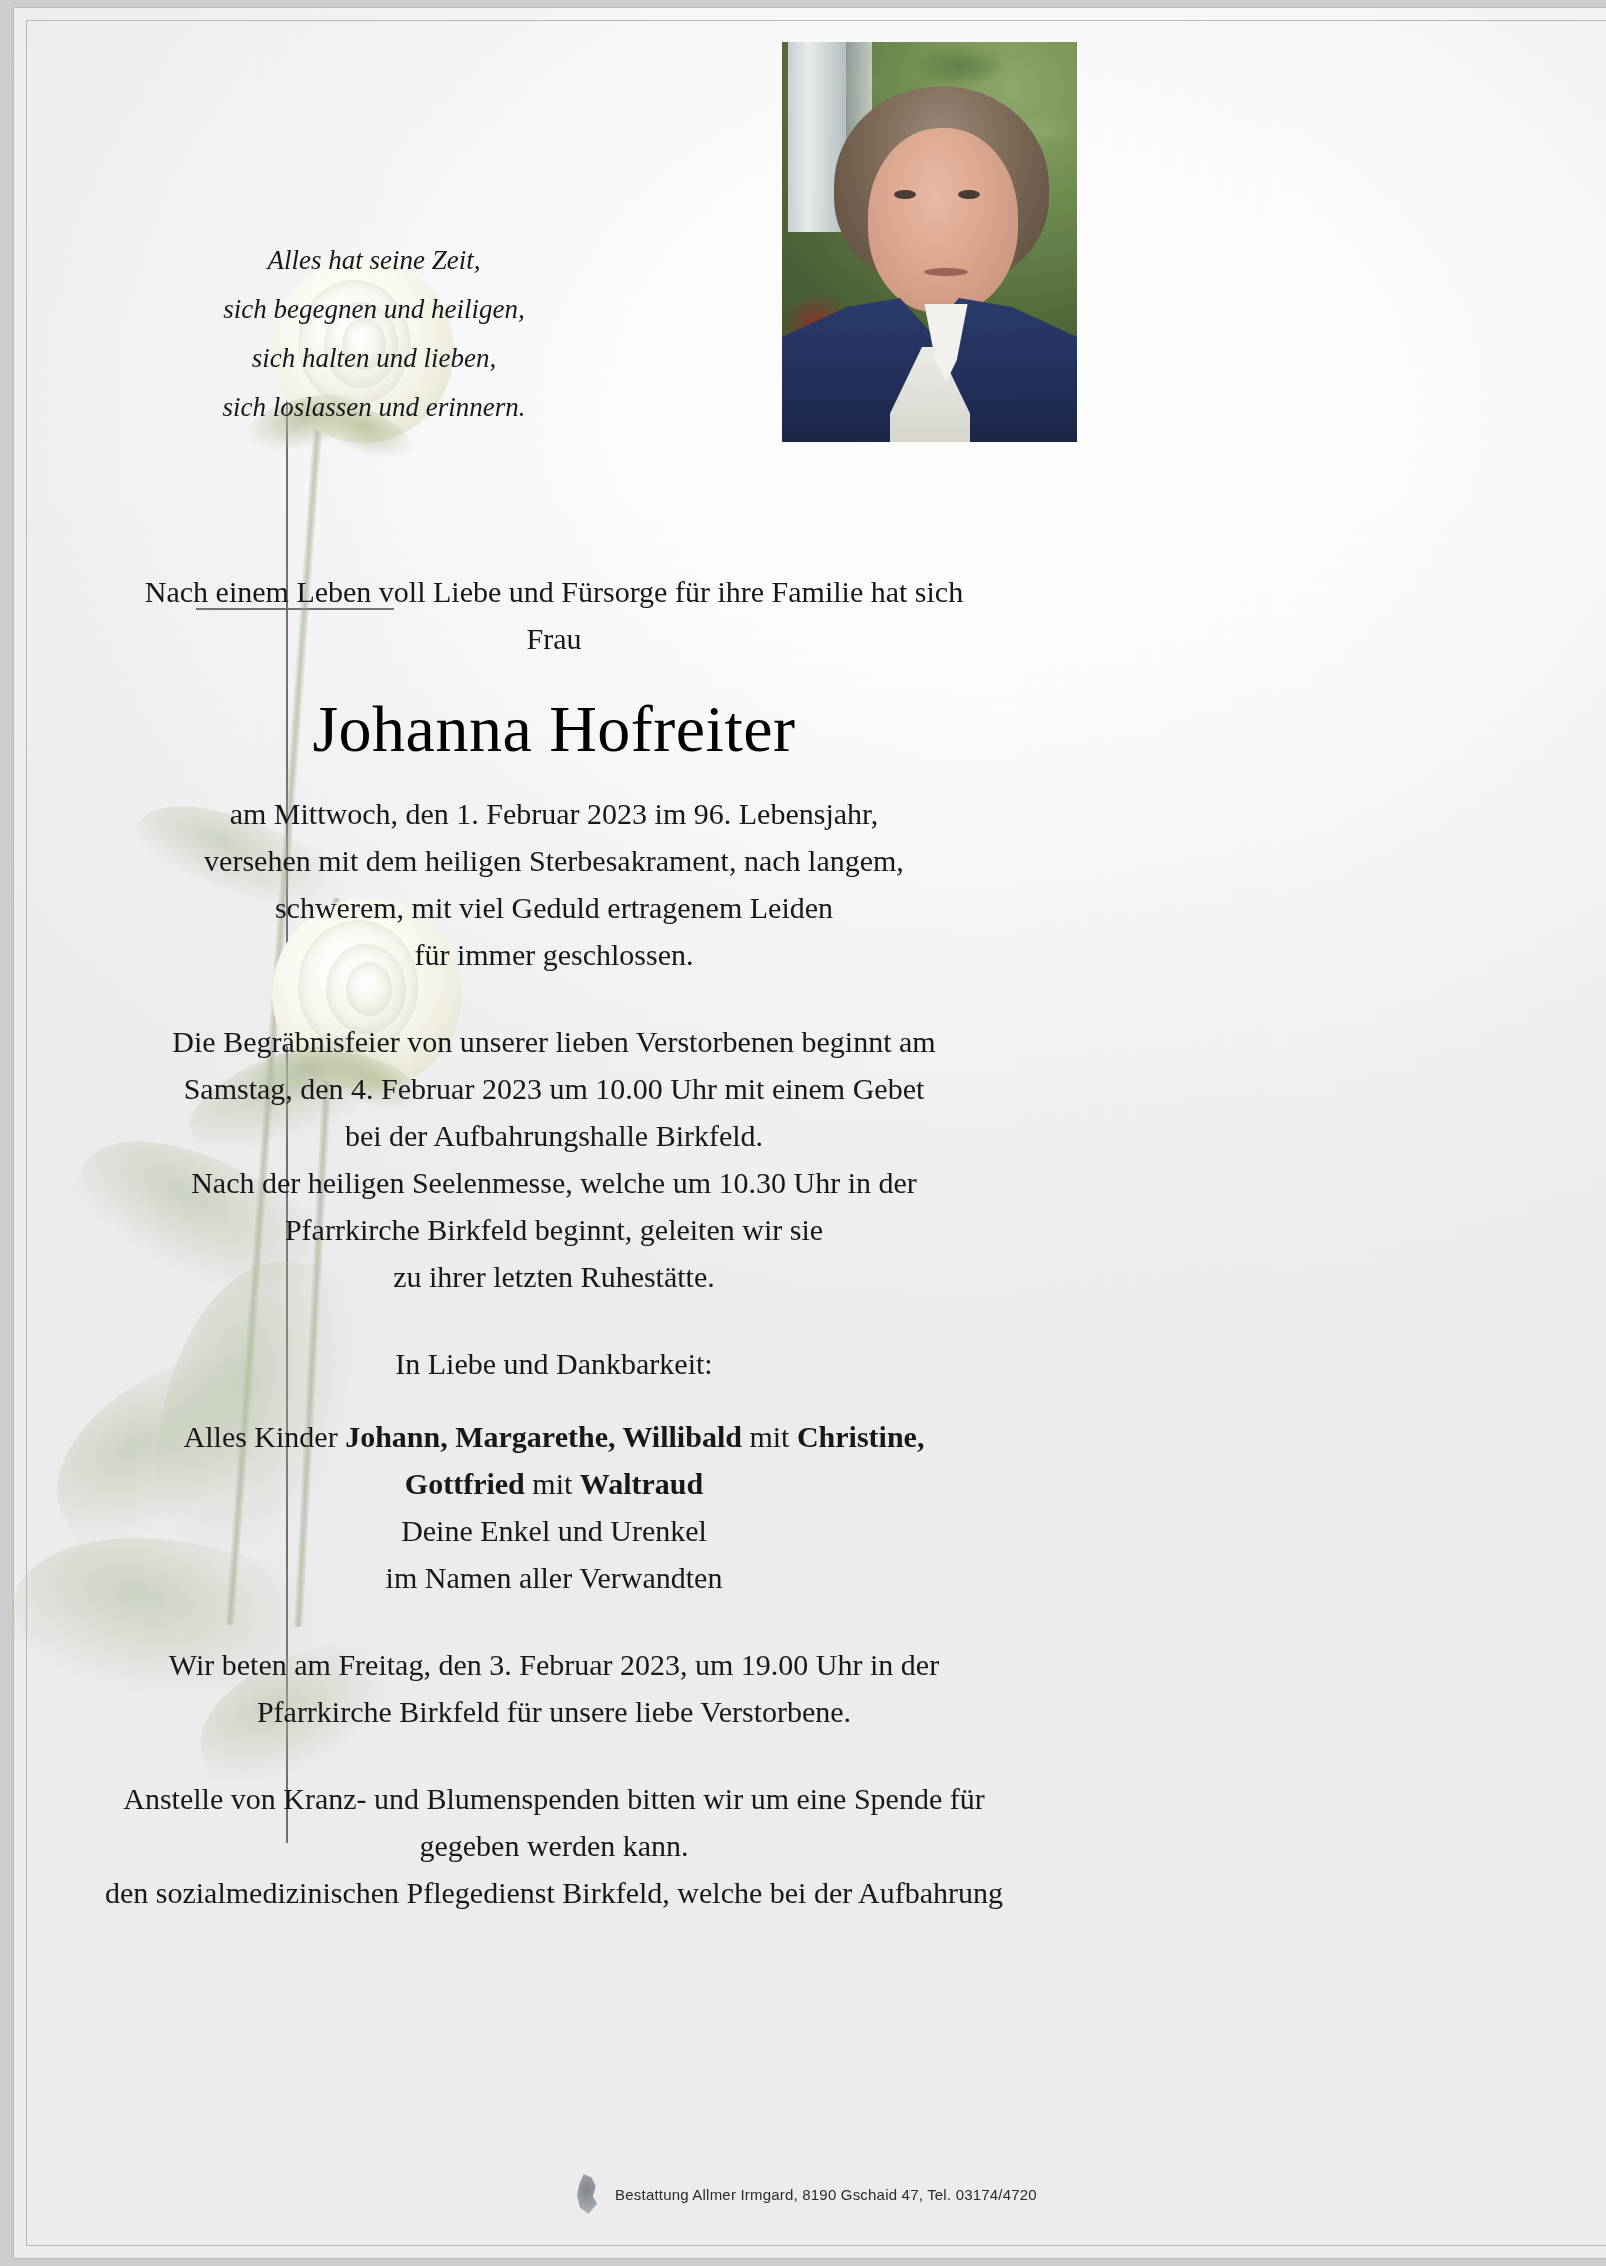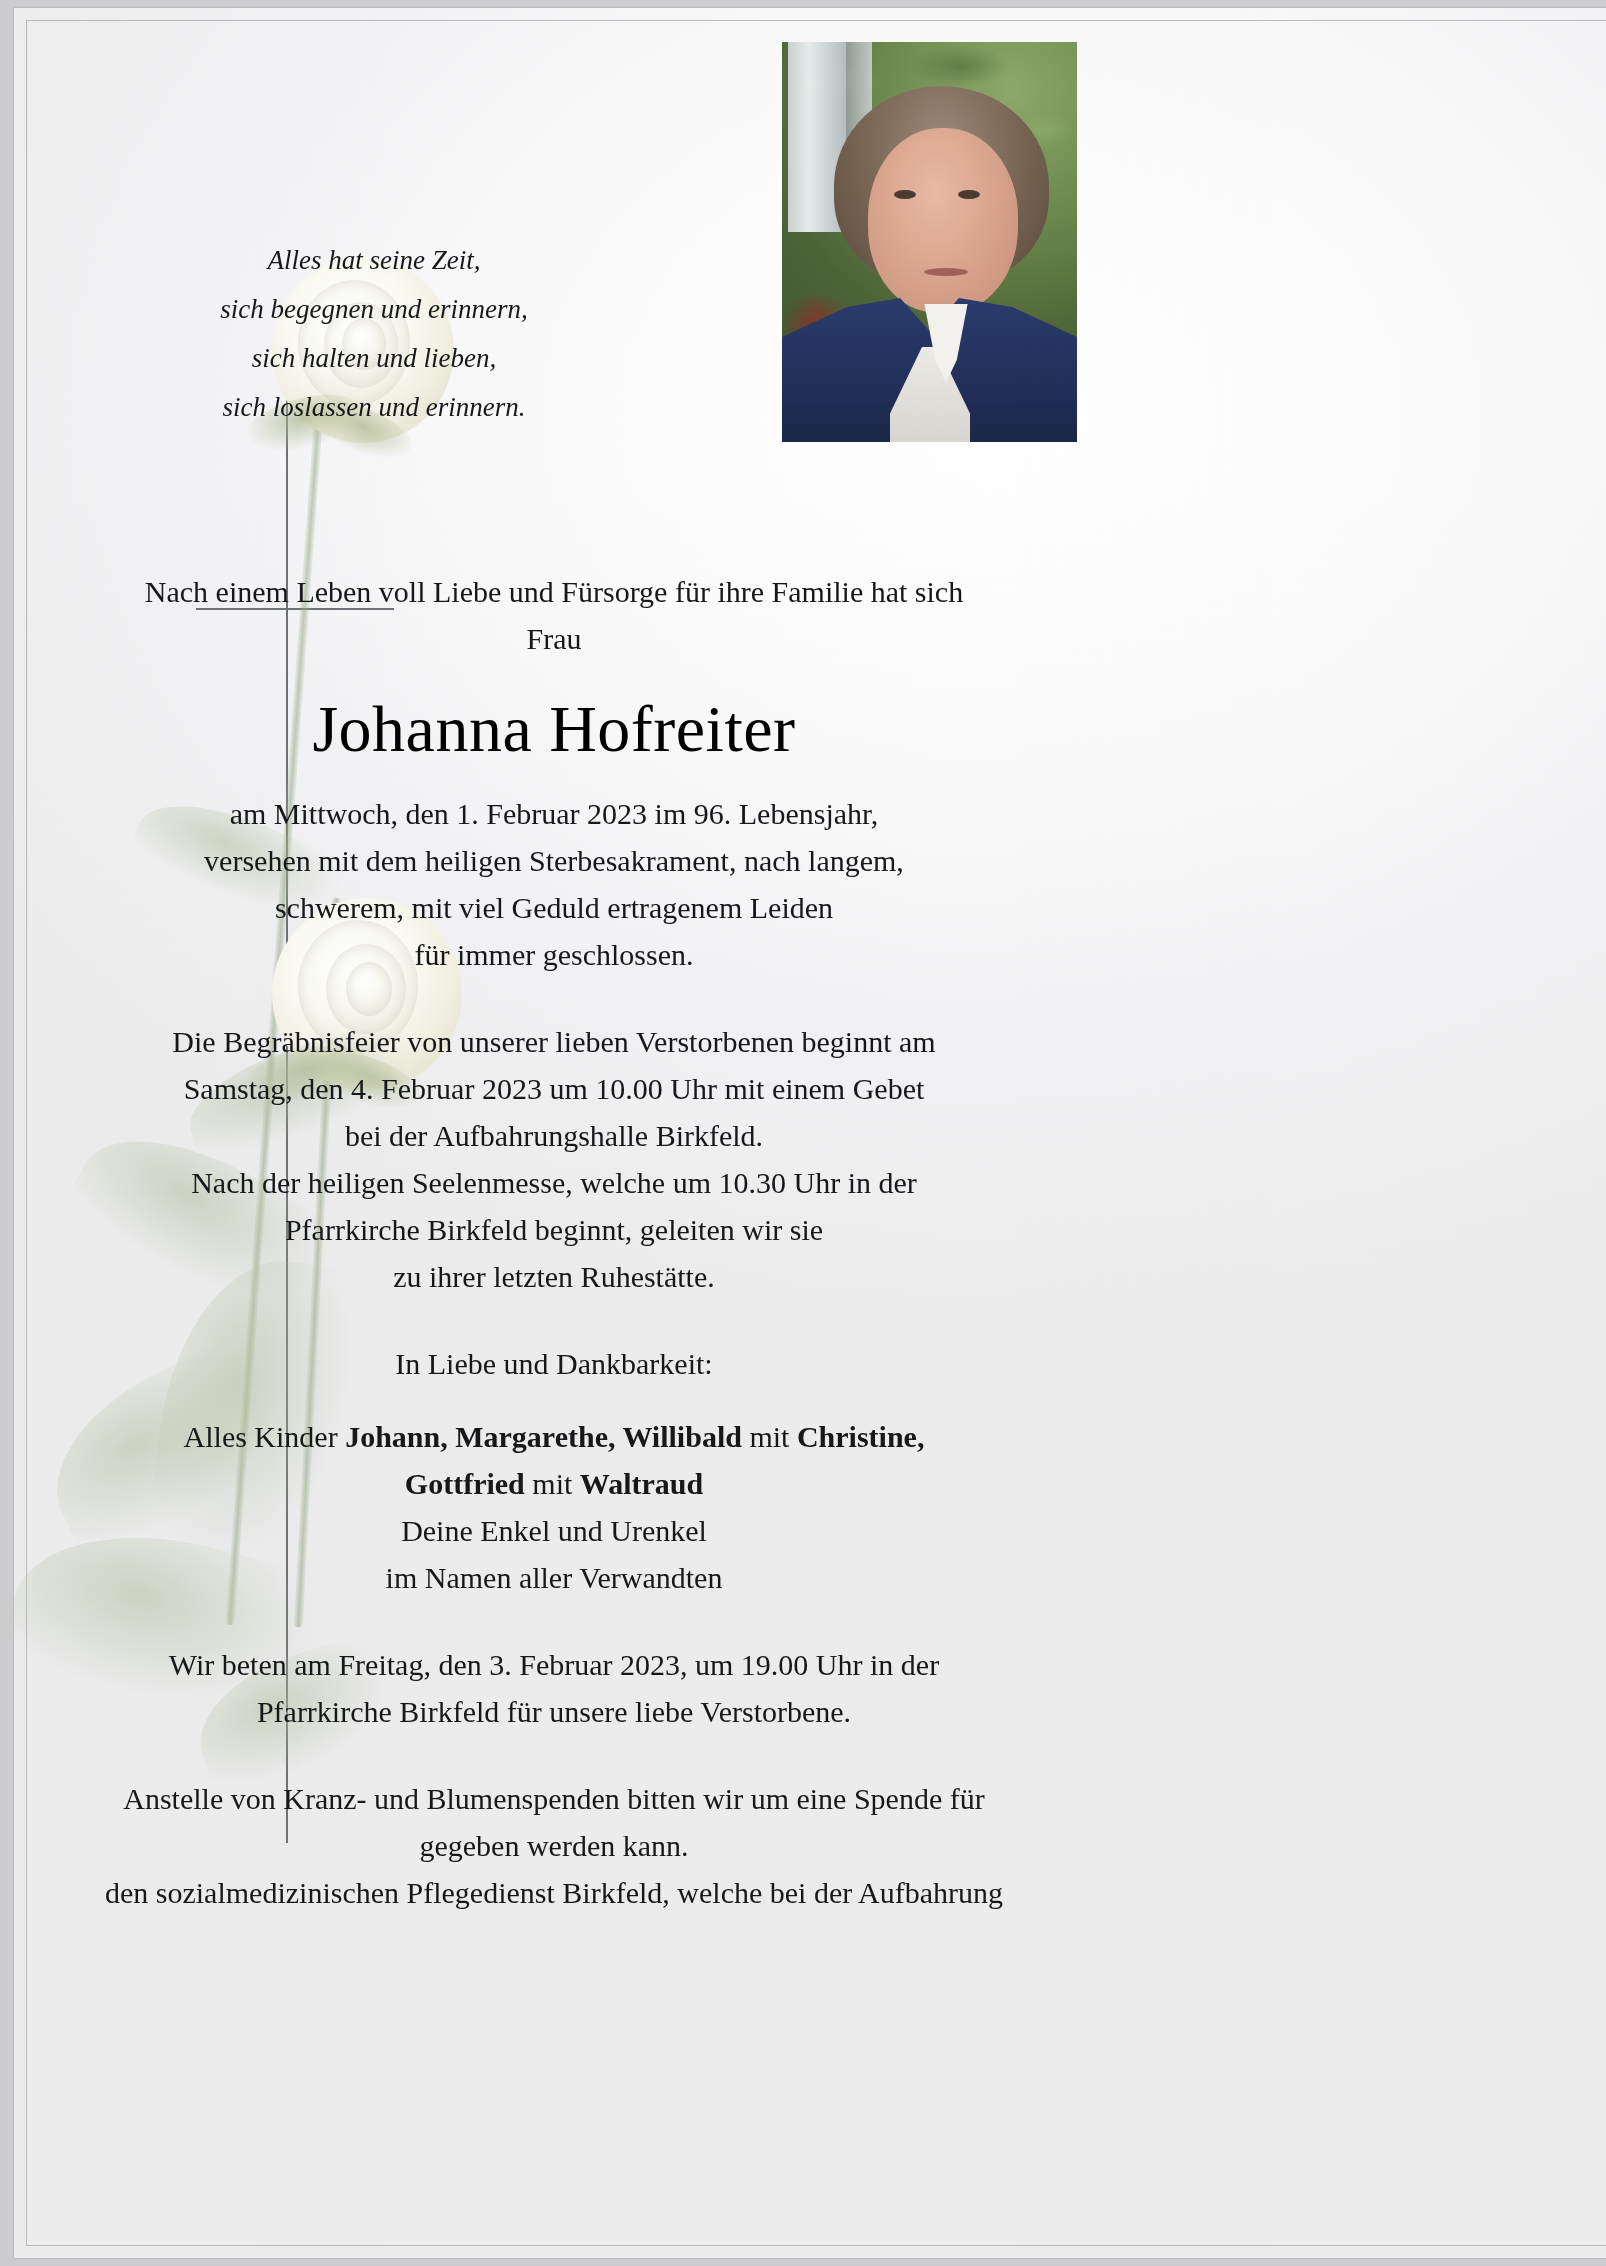--- a/index.html
+++ b/index.html
@@ -352,21 +352,21 @@
       <div class="leaf" style="left:170px;top:790px;width:230px;height:86px;transform:rotate(-16deg);"></div>
       <div class="leaf" style="left:60px;top:900px;width:260px;height:120px;transform:rotate(30deg);"></div>
       <div class="leaf" style="left:150px;top:1000px;width:180px;height:300px;transform:rotate(8deg);"></div>
       <div class="leaf" style="left:30px;top:1120px;width:240px;height:140px;transform:rotate(-26deg);"></div>
       <div class="leaf" style="left:0px;top:1280px;width:300px;height:160px;transform:rotate(14deg);"></div>
       <div class="leaf" style="left:180px;top:1400px;width:200px;height:110px;transform:rotate(-18deg);"></div>
     </div>
 
     <div class="quote">
       <div>Alles hat seine Zeit,</div>
-      <div>sich begegnen und erinnern,</div>
+      <div>sich begegnen und heiligen,</div>
       <div>sich halten und lieben,</div>
       <div>sich loslassen und erinnern.</div>
     </div>
 
     <div class="body-block">
 
       <div class="para">Nach einem Leben voll Liebe und Fürsorge für ihre Familie hat sich</div>
       <div class="para">Frau</div>
 
       <div class="deceased-name">Johanna Hofreiter</div>
@@ -405,14 +405,18 @@
       <div class="para">Wir beten am Freitag, den 3. Februar 2023, um 19.00 Uhr in der</div>
       <div class="para">Pfarrkirche Birkfeld für unsere liebe Verstorbene.</div>
 
       <div class="spacer-md"></div>
 
       <div class="para">Anstelle von Kranz- und Blumenspenden bitten wir um eine Spende für</div>
       <div class="para">gegeben werden kann.</div>
       <div class="para">den sozialmedizinischen Pflegedienst Birkfeld, welche bei der Aufbahrung</div>
     </div>
 
+    <div class="footer">
+      <div class="mark"></div>
+      <div class="imprint">Bestattung Allmer Irmgard, 8190 Gschaid 47, Tel. 03174/4720</div>
+    </div>
   </div>
 </div>
 
 </body></html>

